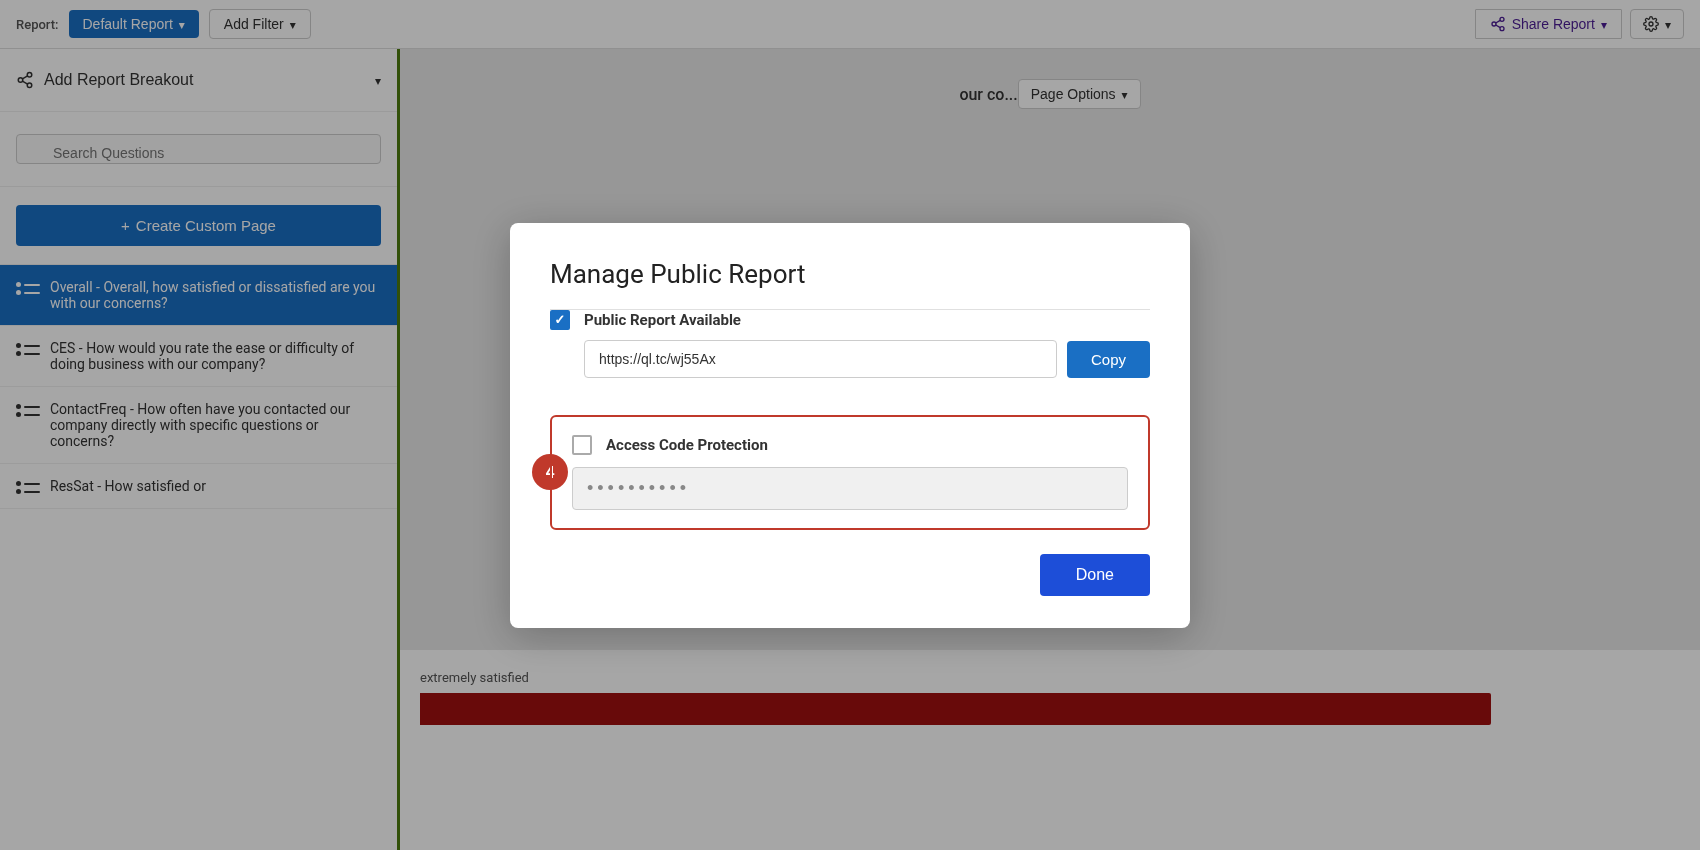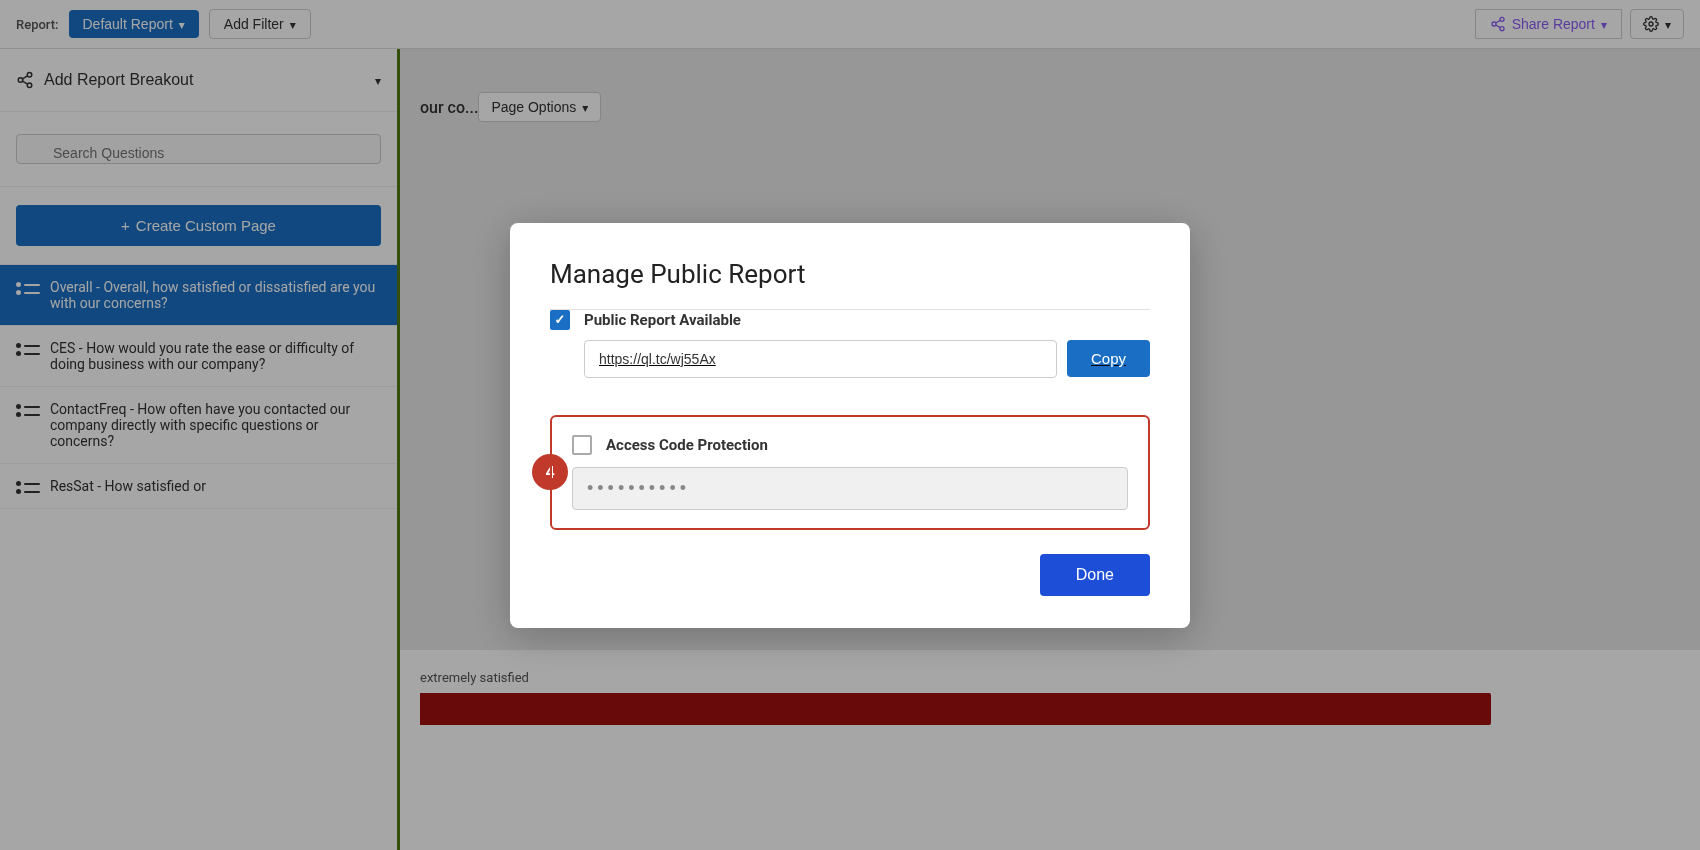--- a/index.html
+++ b/index.html
@@ -66,21 +66,21 @@
     .share-report-btn {
       background: #fff;
       border: 1px solid #ccc;
       border-radius: 1px;
       padding: 6px 14px;
       font-size: 14px;
       cursor: pointer;
       display: flex;
       align-items: center;
       gap: 6px;
-      color: #8b5cf6;
+      color: #4c1d95;
     }
     .gear-btn {
       background: #fff;
       border: 1px solid #ccc;
       border-radius: 4px;
       padding: 6px 12px;
       font-size: 14px;
       cursor: pointer;
       display: flex;
       align-items: center;
@@ -200,24 +200,23 @@
     
     .main-content {
       flex: 1;
       background: #e8e8e8;
       position: relative;
       overflow: hidden;
     }
     .content-header {
       display: flex;
       align-items: center;
-      justify-content: flex-start;
-      padding: 0 20px;
+      justify-content: center;
+      padding: 30px 20px;
       background: #e8e8e8;
-      margin-top: 43px;
     }
     .content-title {
       font-size: 16px;
       color: #333;
       font-weight: 500;
     }
     .page-options-btn {
       background: #fff;
       border: 1px solid #ccc;
       border-radius: 4px;
@@ -322,25 +321,24 @@
       color: #333;
     }
     .modal-desc {
       font-size: 14px;
       color: #555;
       margin-left: 34px;
       margin-bottom: 12px;
     }
     .url-row {
       display: flex;
-      align-items: flex-start;
+      align-items: flex-end;
       gap: 10px;
       margin-left: 34px;
       margin-bottom: 4px;
-      text-decoration: underline;
     }
     .url-input {
       flex: 1;
       padding: 10px 14px;
       border: 1px solid #ccc;
       border-radius: 4px;
       font-size: 14px;
       color: #333;
       background: #fff;
     }

